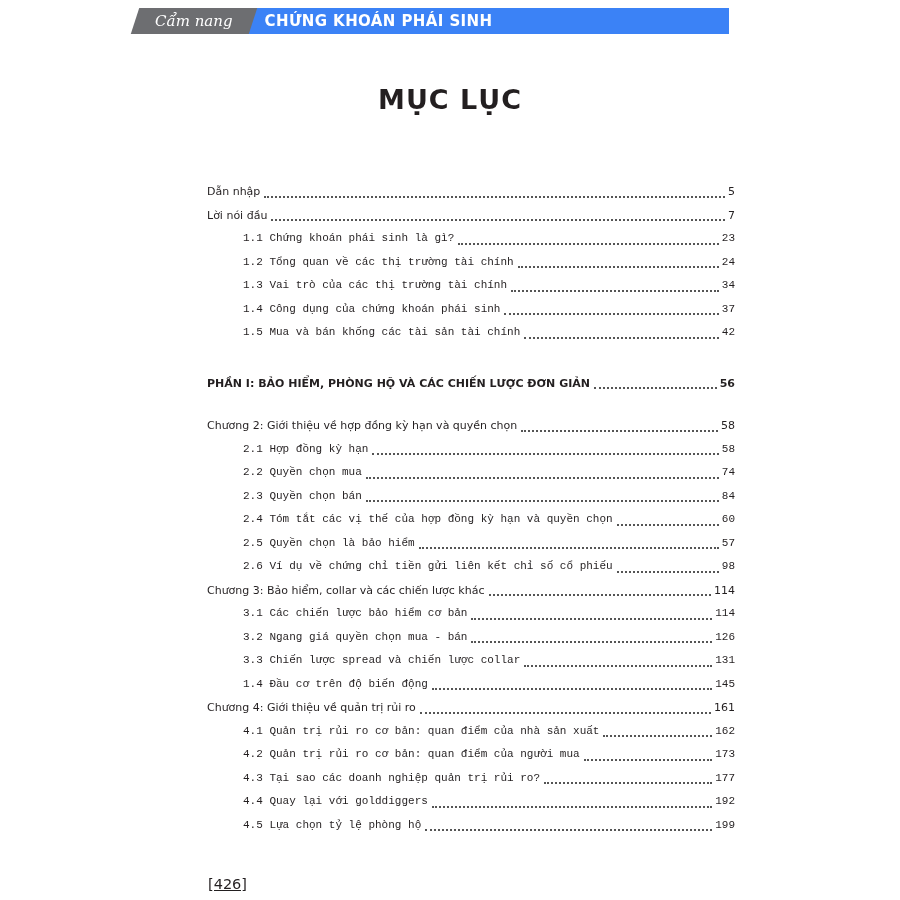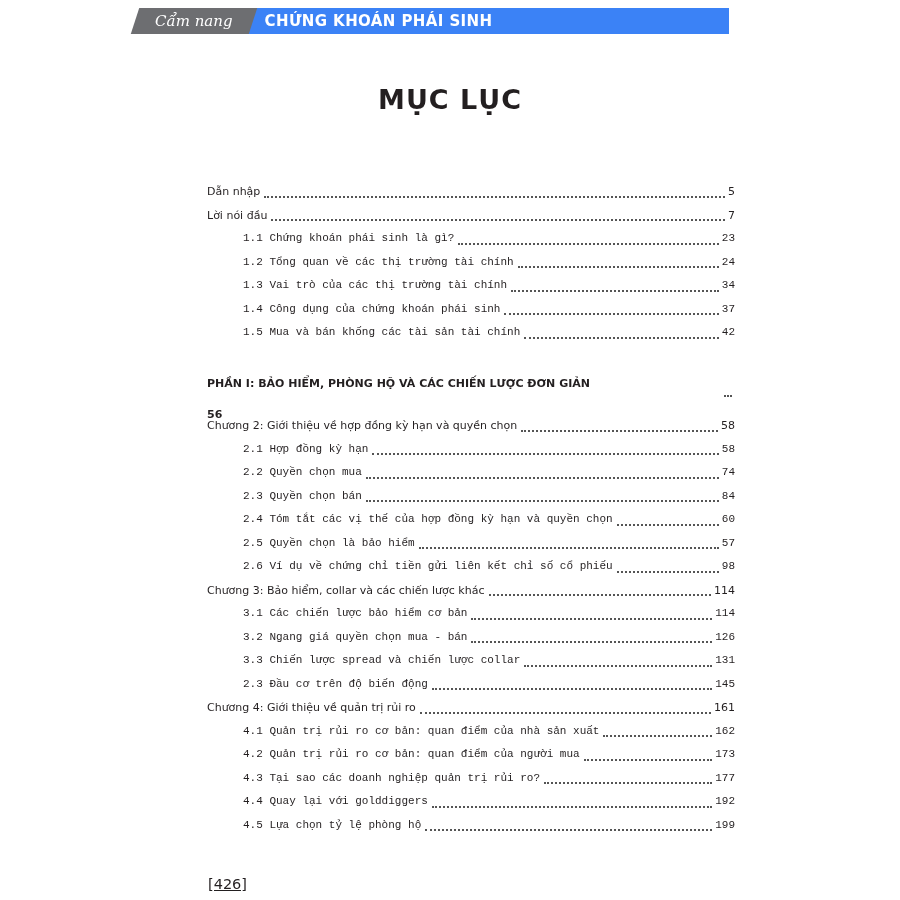--- a/index.html
+++ b/index.html
@@ -82,21 +82,20 @@
     height: 23.5px;
     font-size: 11px;
     line-height: 23.5px;
   }
   .toc-row .toc-label { white-space: nowrap; }
   .level-sub { padding-left: 36px; font-family: Liberation Mono, monospace; }
   .level-part {
     font-weight: bold;
     margin-top: 27px;
     margin-bottom: 19px;
-    flex-direction: column;
   }
   .dots {
     flex: 1 1 auto;
     min-width: 8px;
     height: 0;
     border-bottom: 2px dotted #555555;
     align-self: flex-end;
     margin: 0 3px 6px 4px;
   }
   .toc-page { white-space: nowrap; }
@@ -214,21 +213,21 @@
         <span class="toc-label">3.2 Ngang giá quyền chọn mua - bán</span>
         <span class="dots"></span>
         <span class="toc-page">126</span>
       </div>
       <div class="toc-row level-sub">
         <span class="toc-label">3.3 Chiến lược spread  và chiến lược collar</span>
         <span class="dots"></span>
         <span class="toc-page">131</span>
       </div>
       <div class="toc-row level-sub">
-        <span class="toc-label">2.3 Đầu cơ trên độ biến động</span>
+        <span class="toc-label">1.4 Đầu cơ trên độ biến động</span>
         <span class="dots"></span>
         <span class="toc-page">145</span>
       </div>
       <div class="toc-row level-top">
         <span class="toc-label">Chương 4: Giới thiệu về quản trị rủi ro</span>
         <span class="dots"></span>
         <span class="toc-page">161</span>
       </div>
       <div class="toc-row level-sub">
         <span class="toc-label">4.1 Quản trị rủi ro cơ bản: quan điểm của nhà sản xuất</span>

